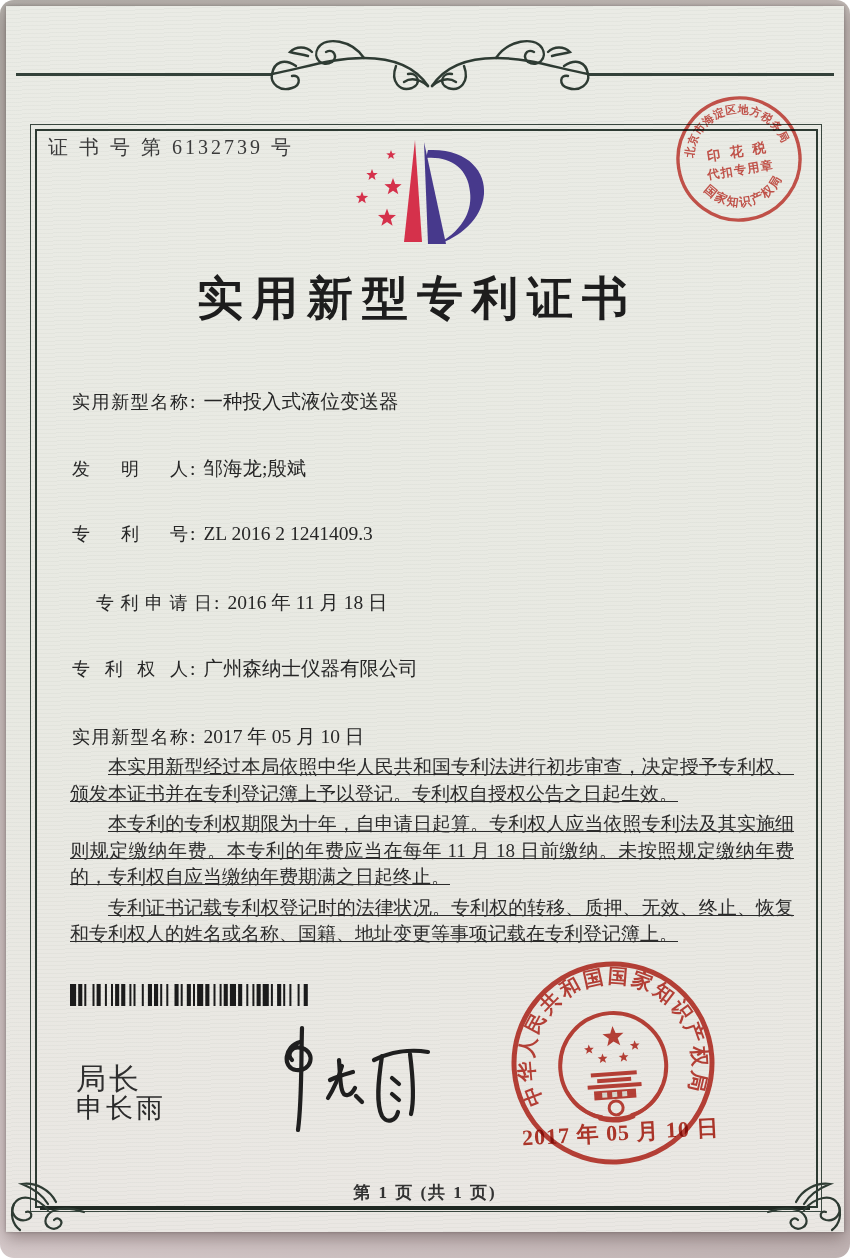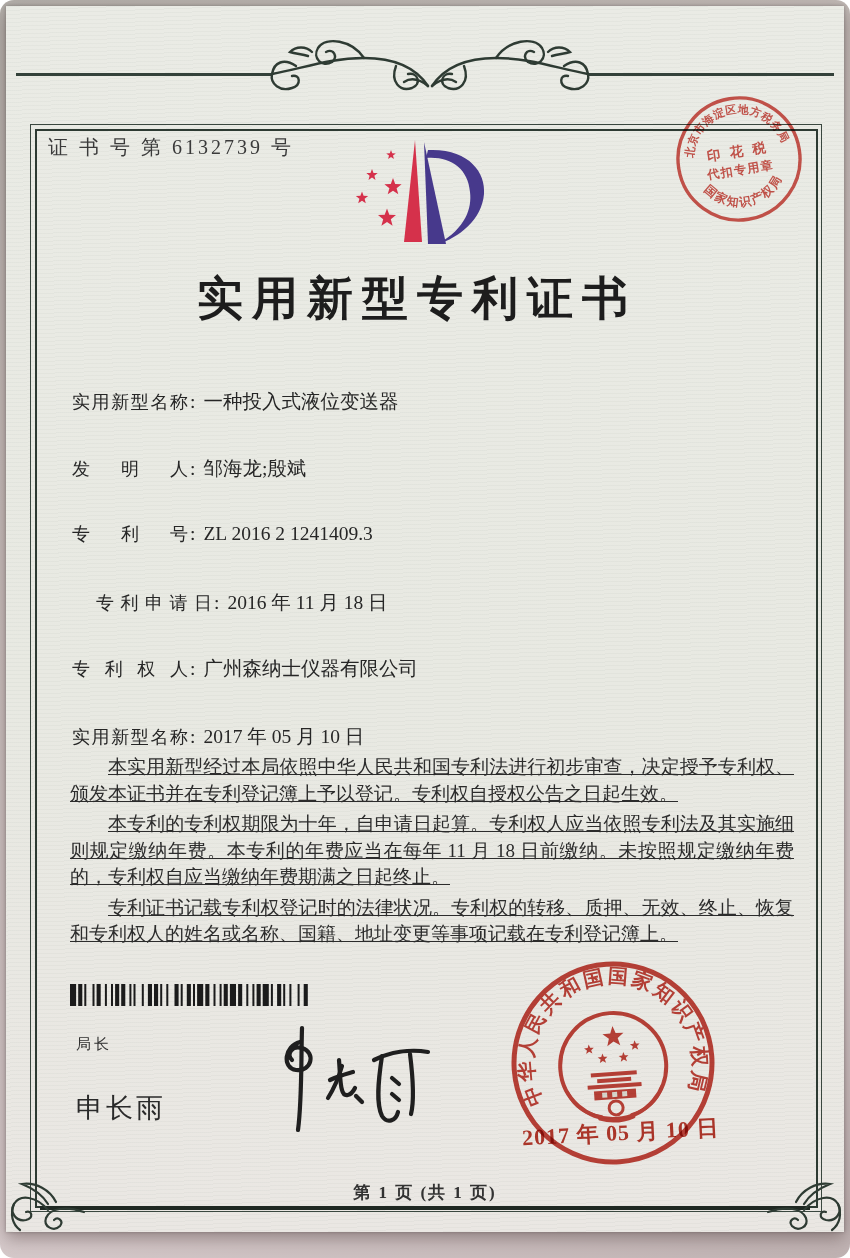--- a/index.html
+++ b/index.html
@@ -24,21 +24,21 @@
   .heavy-line{position:absolute; left:40px; top:1206px; width:770px; height:4px; background:#1f2822;}
   .cert-number{position:absolute; left:48px; top:134px; font-size:20px; letter-spacing:3px; color:#3a3a3a;}
   .doc-title{position:absolute; left:0; right:16px; top:268px; text-align:center;
     font-size:46px; font-weight:bold; letter-spacing:9px; color:#1d1d1d;}
   .field-row{position:absolute; left:72px; font-size:19.5px; color:#262626; white-space:nowrap;}
   .field-label{display:inline-block; width:116px; text-align:justify; text-align-last:justify; font-size:18px;}
   .field-colon{margin:0 8px 0 2px;}
   .paras{position:absolute; left:66px; top:750px; width:732px; font-size:19px; line-height:26.5px;
     text-align:justify; color:#2c2c2c;}
   .paras p{margin:4px; text-indent:2em;text-decoration:underline;}
-  .director-title{position:absolute; left:76px; top:1035px; font-size:15px; letter-spacing:3px; color:#2f2f2f;font-family:Liberation Serif, serif;}
+  .director-title{position:absolute; left:76px; top:1059px; font-size:30px; letter-spacing:3px; color:#2f2f2f;font-family:Liberation Serif, serif;}
   .director-name{position:absolute; left:76px; top:1090px; font-size:27px; letter-spacing:3px; color:#2a2a2a;}
   .footer-page{position:absolute; left:0; right:0; top:1181px; text-align:center; font-size:17px;
     letter-spacing:2px; color:#323232;font-weight:bold;}
   .svg-abs{position:absolute;}
   .tax-stamp{left:672px; top:92px; transform:rotate(-9deg); opacity:.92; mix-blend-mode:multiply;}
   .official-seal{left:506px; top:956px; transform:rotate(-4deg); opacity:.95; mix-blend-mode:multiply;}
   .seal-date{position:absolute; left:522px; top:1118px; font-size:22px; font-weight:600; letter-spacing:1px;
     color:#bb3a2e; transform:rotate(-3deg); mix-blend-mode:multiply;}
   .barcode{left:70px; top:983px;}
   .signature{left:238px; top:1022px;}

